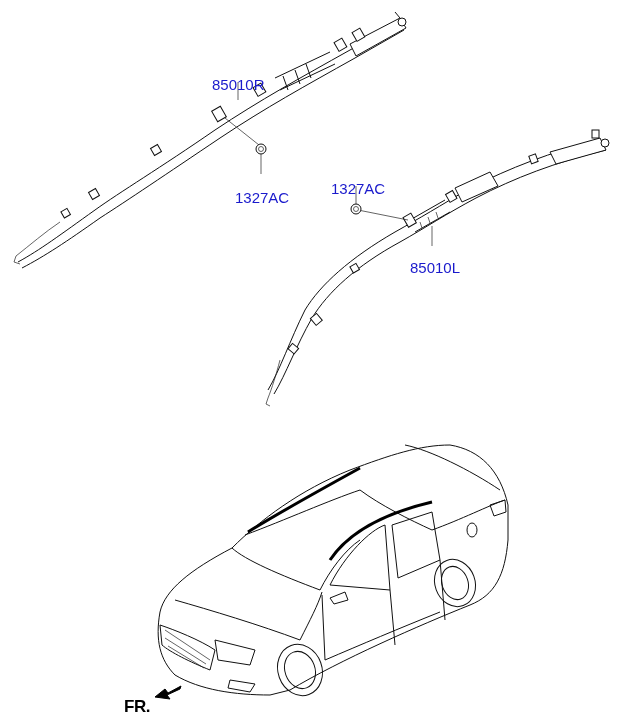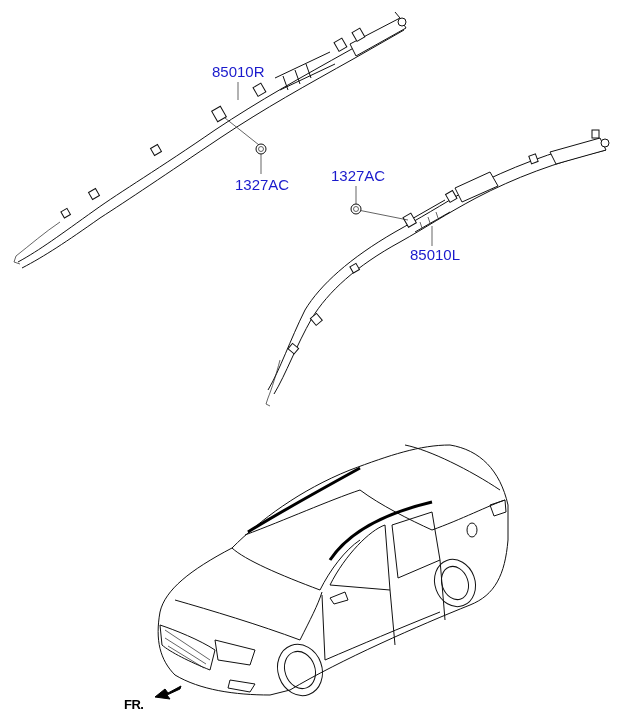--- a/index.html
+++ b/index.html
@@ -1,23 +1,23 @@
 <!DOCTYPE html>
 <html><head>
 <meta charset="utf-8">
 <style>
   html, body { margin: 0; padding: 0; background: #ffffff; }
   body { width: 623px; height: 727px; position: relative; overflow: hidden; font-family: "Liberation Sans", sans-serif; }
   .canvas { position: absolute; left: 0; top: 0; width: 623px; height: 727px; }
   .label {
     position: absolute; color: #1a1acc; font-size: 15px; line-height: 16px;
-    font-family: "Liberation Sans", sans-serif; white-space: nowrap; cursor: pointer;
+    font-family: "Liberation Sans", sans-serif; white-space: nowrap; cursor: pointer; margin-top: 13px;
   }
   .fr {
-    position: absolute; left: 124px; top: 697px; font-size: 13px; font-weight: bold;
+    position: absolute; left: 124px; top: 697px; font-size: 17px; font-weight: bold;
     color: #000; font-family: "Liberation Sans", sans-serif; letter-spacing: -0.5px;
   }
   svg { position: absolute; left: 0; top: 0; }
   .ln { stroke: #111; fill: none; stroke-width: 1; }
   .ln2 { stroke: #111; fill: #fff; stroke-width: 1; }
   .thin { stroke: #222; fill: none; stroke-width: 0.7; }
 </style>
 </head>
 <body>
 

